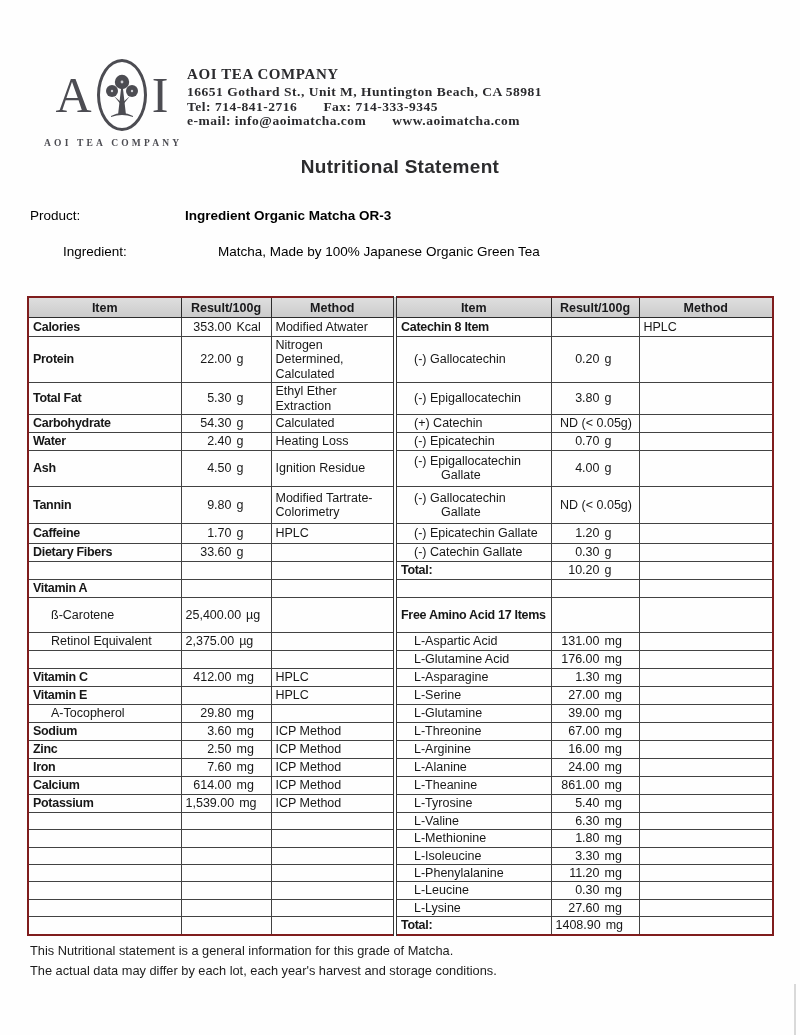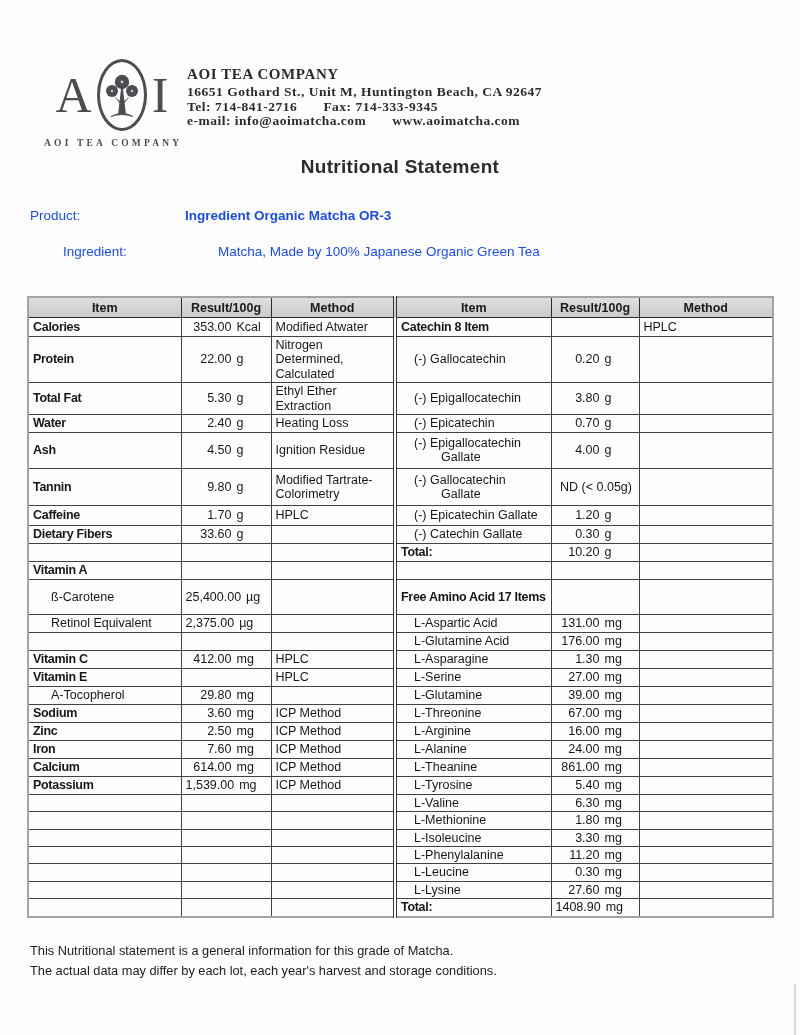--- a/index.html
+++ b/index.html
@@ -22,30 +22,30 @@
   
   .company{position:absolute;left:187px;top:66px;font-family:"Liberation Serif",serif;
     font-weight:bold;color:#2b2b2e;}
   .company-name{font-size:15px;letter-spacing:0.6px;margin-bottom:2px;}
   .company-line{font-size:13.5px;line-height:14.5px;letter-spacing:0.5px;}
   .gap-lg{display:inline-block;width:26px;}
 
   
   .doc-title{position:absolute;top:156px;left:0;width:100%;text-align:center;
     font-size:19px;font-weight:bold;letter-spacing:0.3px;color:#2c2c2e;}
-  .field-row{position:absolute;left:30px;font-size:13.5px;color:#1d4ed8;}
+  .field-row{position:absolute;left:30px;font-size:13.5px;color:#000000;}
   .field-label{display:inline-block;width:155px;}
   .row-product{top:208px;}
   .row-ingredient{top:244px;margin-left:33px;}
   .bold{font-weight:bold;}
 
   
   table.nut{position:absolute;left:27px;top:296px;width:745px;border-collapse:collapse;
     table-layout:fixed;font-size:12.5px;color:#171717;}
-  table.nut{border:2px solid #a3a3a3;}
+  table.nut{border:2px solid #7f1d1d;}
   .nut th{
     height:19px;background:linear-gradient(#dedede,#cbcbcb);
     border:1.5px solid #2c2c2c;font-weight:bold;font-size:12.5px;text-align:center;
     padding:0 2px;color:#19191b;
   }
   .nut td{border:1px solid #424242;padding:1px 4px;vertical-align:middle;line-height:1.15;}
   .nut td.c-item{text-align:left;white-space:nowrap;overflow:hidden;}
   .nut td.c-result{text-align:right;padding-right:4px;white-space:nowrap;}
   .nut td.c-result .u{display:inline-block;width:30px;text-align:left;margin-left:5px;}
   .nut td.c-result.nd{text-align:center;padding-right:2px;}
@@ -84,21 +84,21 @@
           </g>
         </svg>
       </span>
       <span class="logo-letter">I</span>
     </div>
     <div class="logo-caption">AOI TEA COMPANY</div>
   </div>
 
   <div class="company">
     <div class="company-name">AOI TEA COMPANY</div>
-    <div class="company-line">16651 Gothard St., Unit M, Huntington Beach, CA 92647</div>
+    <div class="company-line">16651 Gothard St., Unit M, Huntington Beach, CA 58981</div>
     <div class="company-line">
       <span>Tel: 714-841-2716</span><span class="gap-lg"></span><span>Fax: 714-333-9345</span>
     </div>
     <div class="company-line">
       <span>e-mail: info@aoimatcha.com</span><span class="gap-lg"></span><span>www.aoimatcha.com</span>
     </div>
   </div>
 
   <div class="doc-title">Nutritional Statement</div>
 
@@ -147,20 +147,28 @@
         </tr>
         <tr style="height: 18px;">
           <td class="c-item b">Total Fat</td>
           <td class="c-result"><span>5.30</span><span class="u">g</span></td>
           <td class="c-method">Ethyl Ether Extraction</td>
           <td class="c-item right-start ind2">(-) Epigallocatechin</td>
           <td class="c-result"><span>3.80</span><span class="u">g</span></td>
           <td class="c-method"></td>
         </tr>
         <tr style="height: 18px;">
+          <td class="c-item b">Carbohydrate</td>
+          <td class="c-result"><span>54.30</span><span class="u">g</span></td>
+          <td class="c-method">Calculated</td>
+          <td class="c-item right-start ind2">(+) Catechin</td>
+          <td class="c-result nd">ND (&lt; 0.05g)</td>
+          <td class="c-method"></td>
+        </tr>
+        <tr style="height: 18px;">
           <td class="c-item b">Water</td>
           <td class="c-result"><span>2.40</span><span class="u">g</span></td>
           <td class="c-method">Heating Loss</td>
           <td class="c-item right-start ind2">(-) Epicatechin</td>
           <td class="c-result"><span>0.70</span><span class="u">g</span></td>
           <td class="c-method"></td>
         </tr>
         <tr style="height: 36px;">
           <td class="c-item b">Ash</td>
           <td class="c-result"><span>4.50</span><span class="u">g</span></td>

